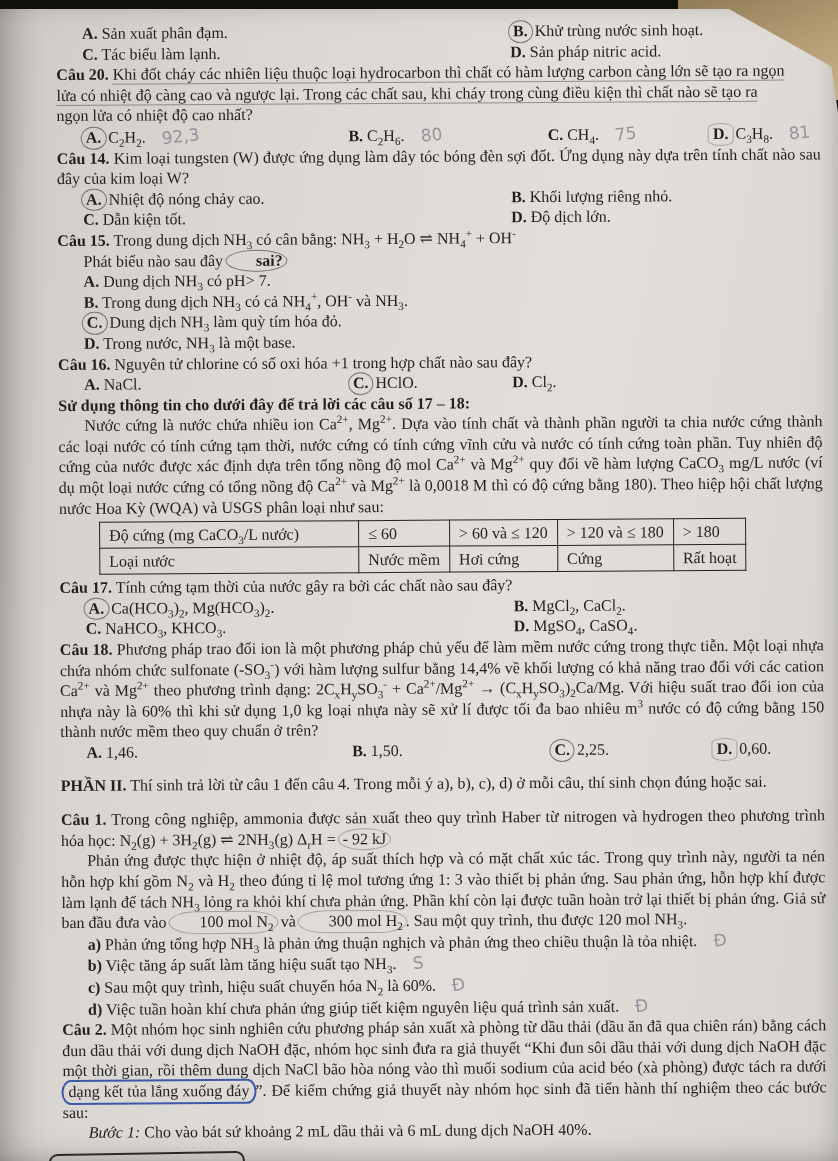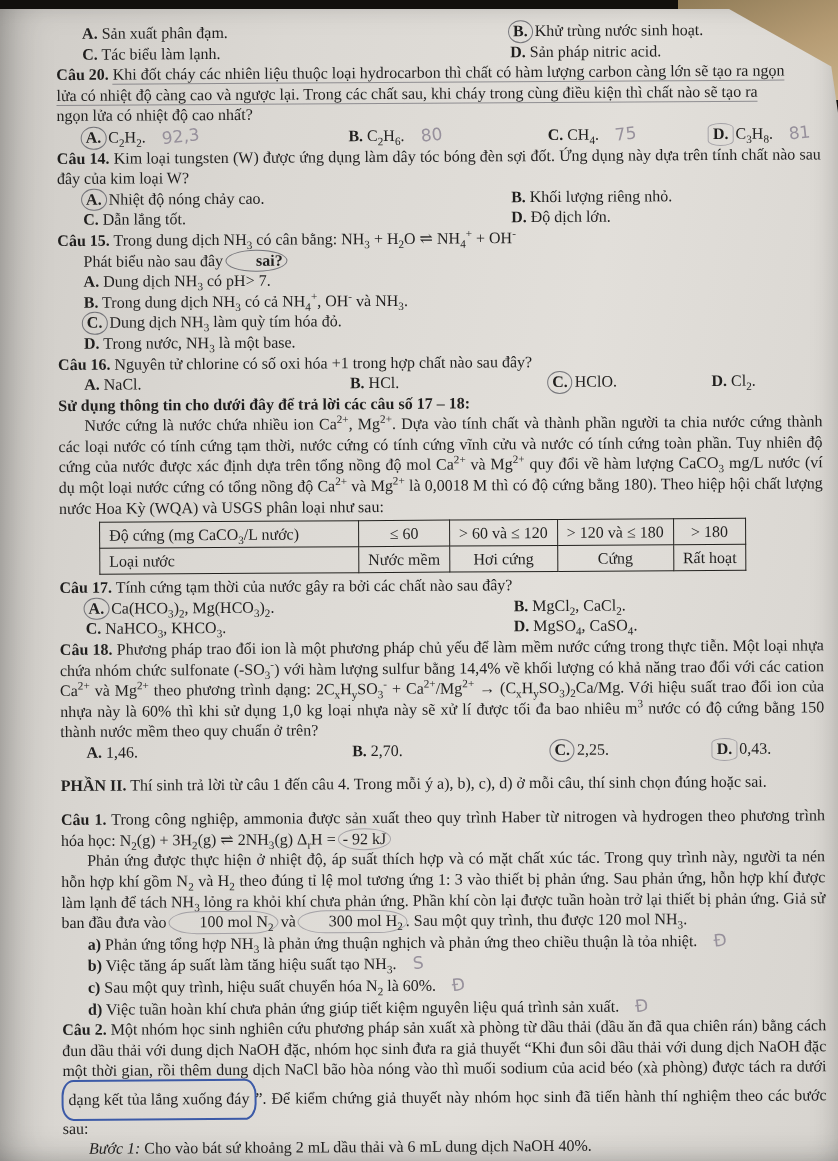--- a/index.html
+++ b/index.html
@@ -46,26 +46,26 @@
     border-radius:40px/16px;padding:0 4px;margin:-1px -2px;
   }
   .penul{border-bottom:1.6px solid rgba(78,78,90,.55);padding-bottom:1px;}
   .hwmark{
     font-family:"DejaVu Sans",sans-serif;font-style:normal;
     color:#8b8492;font-size:17px;display:inline-block;
     transform:rotate(-6deg);margin-left:16px;opacity:.85;
   }
   .bluebox{
     display:inline-block;border:2px solid #3c5aa7;border-radius:12px/16px;
-    padding:8px 5px;margin:-2px -1px;
+    padding:0 5px;margin:-2px -1px;
   }
   .part2{margin:12px 0 14px;}
   .htable{border-collapse:collapse;margin:3px 0 3px 40px;}
   .htable td{
-    border:1.6px solid #23221f;padding:1px 9px;text-align:center;
+    border:1.6px solid #23221f;padding:1px 9px;
     font-size:16px;line-height:23px;color:#201f1e;
   }
   .htable td.tl{text-align:left;min-width:240px;}
   .footer{
     display:inline-block;border:2px solid #2c2a26;border-radius:9px;
     padding:5px 20px;margin:9px 0 0 -14px;transform:rotate(-0.6deg);
     color:#25231f;
   }
 </style>
 </head>
@@ -103,21 +103,21 @@
       
       <p class="p">
         <b>Câu 14.</b>
         <span>Kim loại tungsten (W) được ứng dụng làm dây tóc bóng đèn sợi đốt. Ứng dụng này dựa trên tính chất nào sau đây của kim loại W?</span>
       </p>
       <div class="optrow">
         <span class="o1"><b class="k circ">A.</b> <span>Nhiệt độ nóng chảy cao.</span></span>
         <span class="o2"><b class="k">B.</b> <span>Khối lượng riêng nhỏ.</span></span>
       </div>
       <div class="optrow">
-        <span class="o1"><b class="k">C.</b> <span>Dẫn lắng tốt.</span></span>
+        <span class="o1"><b class="k">C.</b> <span>Dẫn kiện tốt.</span></span>
         <span class="o2"><b class="k">D.</b> <span>Độ dịch lớn.</span></span>
       </div>
 
       
       <p class="p">
         <b>Câu 15.</b>
         <span>Trong dung dịch NH<sub>3</sub> có cân bằng: NH<sub>3</sub> + H<sub>2</sub>O ⇌ NH<sub>4</sub><sup>+</sup> + OH<sup>-</sup></span>
       </p>
       <p class="p ind">
         <span>Phát biểu nào sau đây</span>
@@ -128,21 +128,20 @@
       <div class="optline"><b class="k circ">C.</b> <span>Dung dịch NH<sub>3</sub> làm quỳ tím hóa đỏ.</span></div>
       <div class="optline"><b class="k">D.</b> <span>Trong nước, NH<sub>3</sub> là một base.</span></div>
 
       
       <p class="p">
         <b>Câu 16.</b>
         <span>Nguyên tử chlorine có số oxi hóa +1 trong hợp chất nào sau đây?</span>
       </p>
       <div class="optrow4">
         <span class="c1"><b class="k">A.</b> <span>NaCl.</span></span>
-        <span class="c2"><b class="k">B.</b> <span>HCl.</span></span>
         <span class="c3"><b class="k circ">C.</b> <span>HClO.</span></span>
         <span class="c4"><b class="k">D.</b> <span>Cl<sub>2</sub>.</span></span>
       </div>
 
       
       <p class="p"><b>Sử dụng thông tin cho dưới đây để trả lời các câu số 17 – 18:</b></p>
       <p class="p ind">Nước cứng là nước chứa nhiều ion Ca<sup>2+</sup>, Mg<sup>2+</sup>. Dựa vào tính chất và thành phần người ta chia nước cứng thành các loại nước có tính cứng tạm thời, nước cứng có tính cứng vĩnh cửu và nước có tính cứng toàn phần. Tuy nhiên độ cứng của nước được xác định dựa trên tổng nồng độ mol Ca<sup>2+</sup> và Mg<sup>2+</sup> quy đổi về hàm lượng CaCO<sub>3</sub> mg/L nước (ví dụ một loại nước cứng có tổng nồng độ Ca<sup>2+</sup> và Mg<sup>2+</sup> là 0,0018 M thì có độ cứng bằng 180). Theo hiệp hội chất lượng nước Hoa Kỳ (WQA) và USGS phân loại như sau:</p>
       <table class="htable">
         <tbody>
             <tr>
@@ -176,23 +175,23 @@
         <span class="o2"><b class="k">D.</b> <span>MgSO<sub>4</sub>, CaSO<sub>4</sub>.</span></span>
       </div>
 
       
       <p class="p">
         <b>Câu 18.</b>
         <span>Phương pháp trao đổi ion là một phương pháp chủ yếu để làm mềm nước cứng trong thực tiễn. Một loại nhựa chứa nhóm chức sulfonate (-SO<sub>3</sub><sup>-</sup>) với hàm lượng sulfur bằng 14,4% về khối lượng có khả năng trao đổi với các cation Ca<sup>2+</sup> và Mg<sup>2+</sup> theo phương trình dạng: 2C<sub>x</sub>H<sub>y</sub>SO<sub>3</sub><sup>-</sup> + Ca<sup>2+</sup>/Mg<sup>2+</sup> → (C<sub>x</sub>H<sub>y</sub>SO<sub>3</sub>)<sub>2</sub>Ca/Mg. Với hiệu suất trao đổi ion của nhựa này là 60% thì khi sử dụng 1,0 kg loại nhựa này sẽ xử lí được tối đa bao nhiêu m<sup>3</sup> nước có độ cứng bằng 150 thành nước mềm theo quy chuẩn ở trên?</span>
       </p>
       <div class="optrow4">
         <span class="c1"><b class="k">A.</b> <span>1,46.</span></span>
-        <span class="c2"><b class="k">B.</b> <span>2,70.</span></span>
+        <span class="c2"><b class="k">B.</b> <span>1,50.</span></span>
         <span class="c3"><b class="k circ">C.</b> <span>2,25.</span></span>
-        <span class="c4"><b class="k circ-soft">D.</b> <span>0,43.</span></span>
+        <span class="c4"><b class="k circ-soft">D.</b> <span>0,60.</span></span>
       </div>
 
       
       <p class="p part2">
         <b>PHẦN II.</b>
         <span>Thí sinh trả lời từ câu 1 đến câu 4. Trong mỗi ý a), b), c), d) ở mỗi câu, thí sinh chọn đúng hoặc sai.</span>
       </p>
 
       
       <p class="p">

